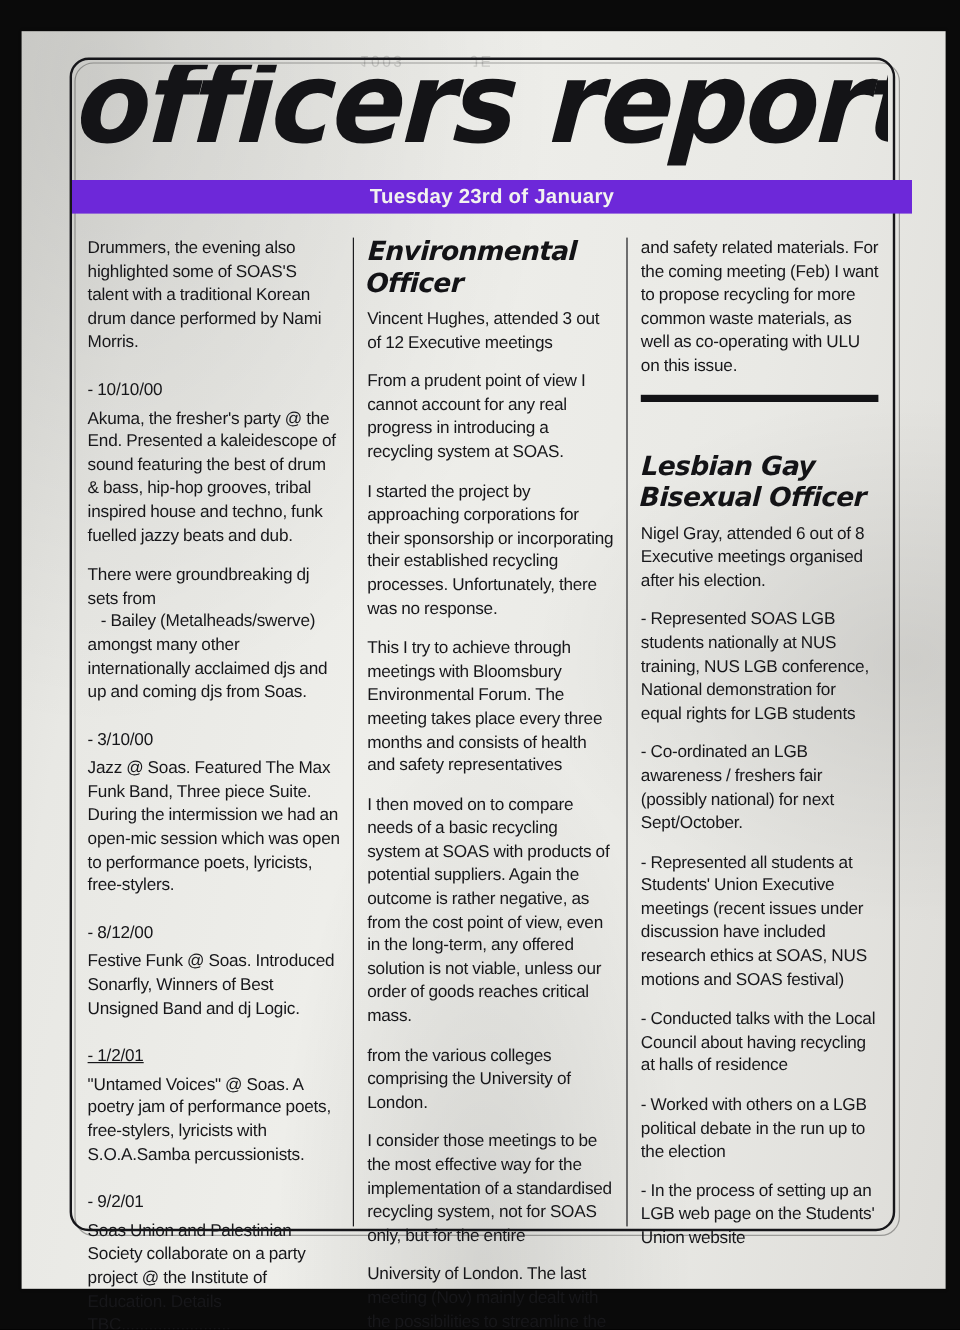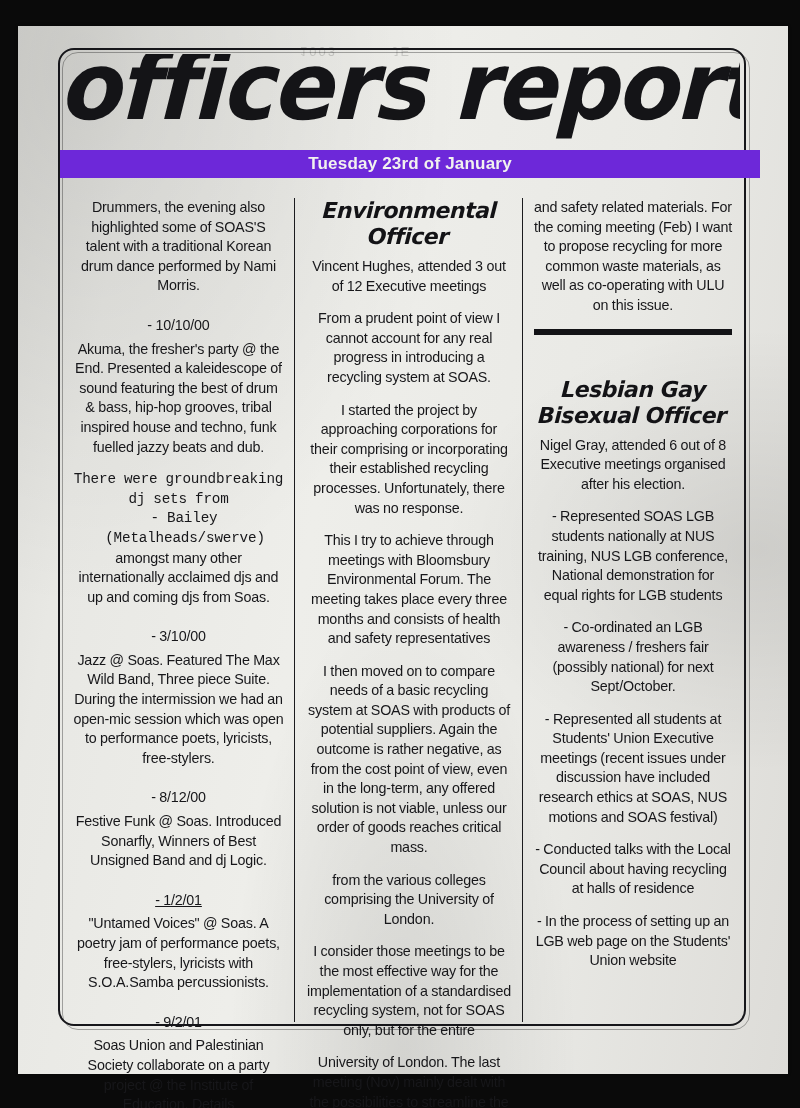--- a/index.html
+++ b/index.html
@@ -129,37 +129,36 @@
     top: 198px;
     width: 680px;
     height: 824px;
     display: flex;
   }
   .col {
     position: relative;
     box-sizing: border-box;
     padding: 0 10px 0 11px;
     color: #17171a;
-    text-align: center;
   }
   .col-1 { width: 232px; }
   .col-2 { width: 228px; border-left: 1.6px solid #1b1b1e; }
   .col-3 { width: 220px; border-left: 1.6px solid #1b1b1e; }
 
   
   .para {
     font-family: "Liberation Sans", sans-serif;
     font-size: 14.3px;
     line-height: 19.6px;
     margin: 0 0 13px 0;
     letter-spacing: -0.18px;
     word-spacing: -0.3px;
   }
   .para.tight { margin-bottom: 4px; margin-top: 20px; }
-  .para.nogap { margin-bottom: 0; font-family: Liberation Mono, monospace; }
+  .para.nogap { margin-bottom: 0; }
   .para.indent { padding-left: 13px; text-indent: -2px; }
   .bold { font-weight: 400; }
   .uline { text-decoration: underline; }
 
   .section-head {
     font-family: "DejaVu Sans", sans-serif;
     font-weight: 700;
     font-style: italic;
     font-size: 22px;
     line-height: 26px;
@@ -203,56 +202,57 @@
       <p class="para">Drummers, the evening also highlighted some of SOAS'S talent with a traditional Korean drum dance performed by Nami Morris.</p>
 
       <p class="para tight">- 10/10/00</p>
       <p class="para">Akuma, the fresher's party @ the End. Presented a kaleidescope of sound featuring the best of drum &amp; bass, hip-hop grooves, tribal inspired house and techno, funk fuelled jazzy beats and dub.</p>
 
       <p class="para nogap">There were groundbreaking dj sets from</p>
       <p class="para nogap indent">- Bailey (Metalheads/swerve)</p>
       <p class="para">amongst many other internationally acclaimed djs and up and coming djs from Soas.</p>
 
       <p class="para tight">- 3/10/00</p>
-      <p class="para">Jazz @ Soas. Featured The Max Wild Band, Three piece Suite. During the intermission we had an open-mic session which was open to performance poets, lyricists, free-stylers.</p>
+      <p class="para">Jazz @ Soas. Featured The Max Funk Band, Three piece Suite. During the intermission we had an open-mic session which was open to performance poets, lyricists, free-stylers.</p>
 
       <p class="para tight">- 8/12/00</p>
       <p class="para">Festive Funk @ Soas. Introduced Sonarfly, Winners of Best Unsigned Band and dj Logic.</p>
 
       <p class="para tight"><span class="uline">- 1/2/01</span></p>
       <p class="para">"Untamed Voices" @ Soas.  A poetry jam of performance poets, free-stylers, lyricists with S.O.A.Samba percussionists.</p>
 
       <p class="para tight">- 9/2/01</p>
       <p class="para">Soas Union and Palestinian Society collaborate on a party project @ the Institute of Education. Details TBC........................</p>
     </div>
 
     <div class="col col-2">
       <div class="section-head">Environmental Officer</div>
 
       <p class="para"><span class="bold">Vincent Hughes,</span><span> attended 3 out of 12 Executive meetings</span></p>
 
       <p class="para">From a prudent point of view I cannot account for any real progress in introducing a recycling system at SOAS.</p>
-      <p class="para">I started the project by approaching corporations for their comprising or incorporating their established recycling processes. Unfortunately, there was no response.</p>
+      <p class="para">I started the project by approaching corporations for their sponsorship or incorporating their established recycling processes. Unfortunately, there was no response.</p>
       <p class="para">This I try to achieve through meetings with Bloomsbury Environmental Forum. The meeting takes place every three months and consists of health and safety representatives</p>
       <p class="para">I then moved on to compare needs of a basic recycling system at SOAS with products of potential suppliers. Again the outcome is rather negative, as from the cost point of view, even in the long-term, any offered solution is not viable, unless our order of goods reaches critical mass.</p>
       <p class="para">from the various colleges comprising the University of London.</p>
       <p class="para">I consider those meetings to be the most effective way for the implementation of a standardised recycling system, not for SOAS only, but for the entire</p>
       <p class="para">University of London. The last meeting (Nov) mainly dealt with the possibilities to streamline the disposal of waste with priority on health</p>
     </div>
 
     <div class="col col-3">
       <p class="para">and safety related materials. For the coming meeting (Feb) I want to propose recycling for more common waste materials, as well as co-operating with ULU on this issue.</p>
 
       <div class="rule-thick"></div>
 
       <div class="section-head">Lesbian Gay Bisexual Officer</div>
 
       <p class="para"><span class="bold">Nigel Gray,</span><span> attended 6 out of 8 Executive meetings organised after his election.</span></p>
 
       <p class="para">- Represented SOAS LGB students nationally at NUS training, NUS LGB conference, National demonstration for equal rights for LGB students</p>
       <p class="para">- Co-ordinated an LGB awareness / freshers fair (possibly national) for next Sept/October.</p>
       <p class="para">- Represented all students at Students' Union Executive meetings (recent issues under discussion have included research ethics at SOAS, NUS motions and SOAS festival)</p>
       <p class="para">- Conducted talks with the Local Council about having recycling at halls of residence</p>
+      <p class="para">- Worked with others on a LGB political debate in the run up to the election</p>
       <p class="para">- In the process of setting up an LGB web page on the Students' Union website</p>
     </div>
 
   </div>
 </div>
 
 </body></html>

